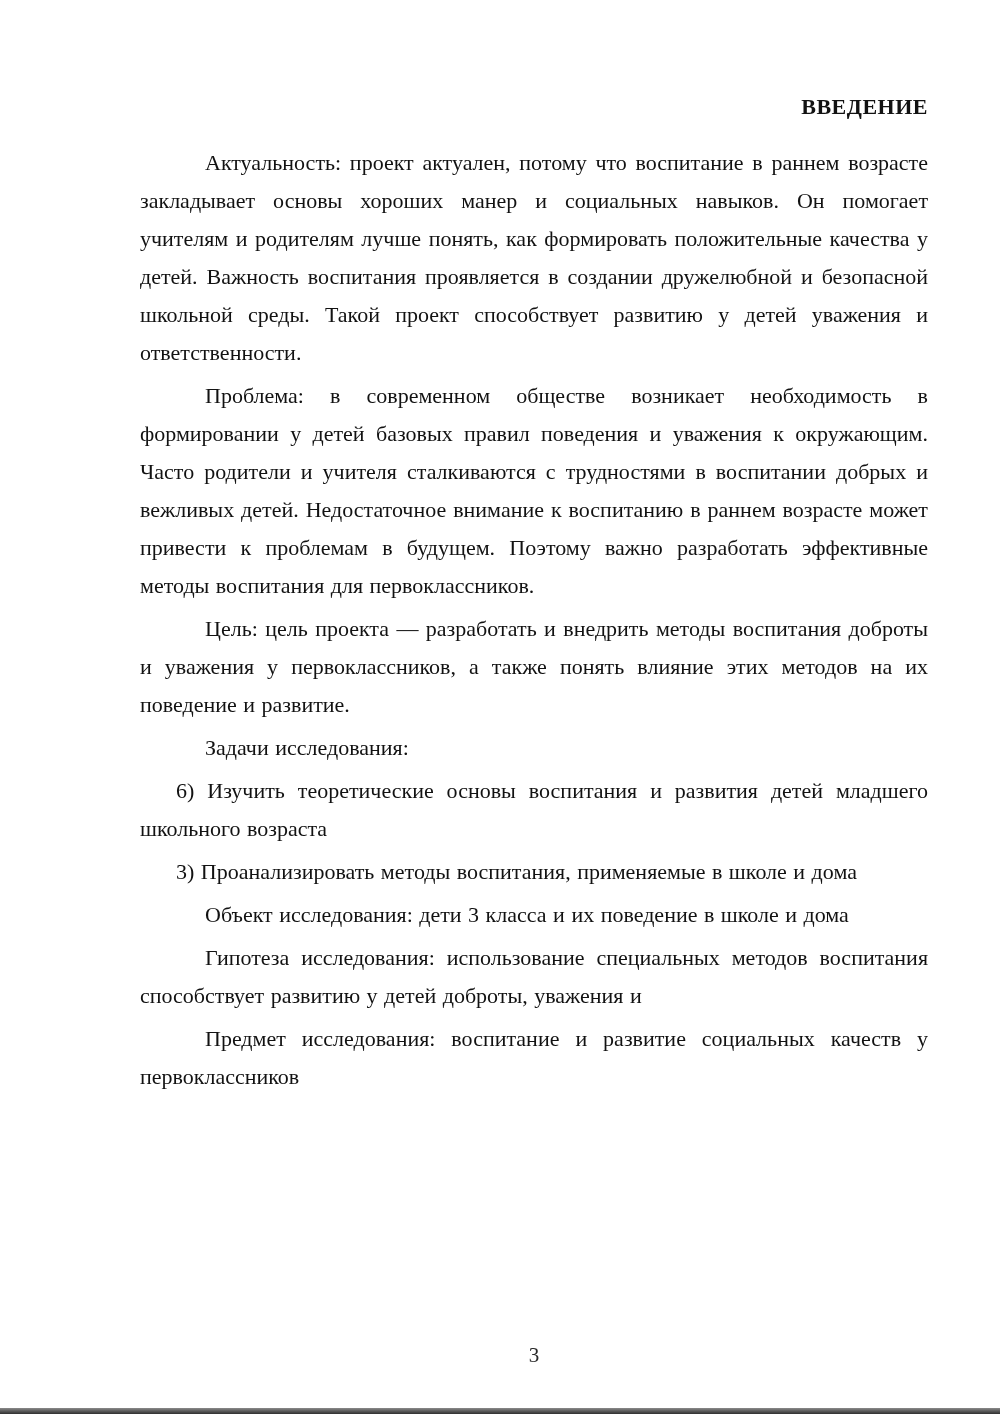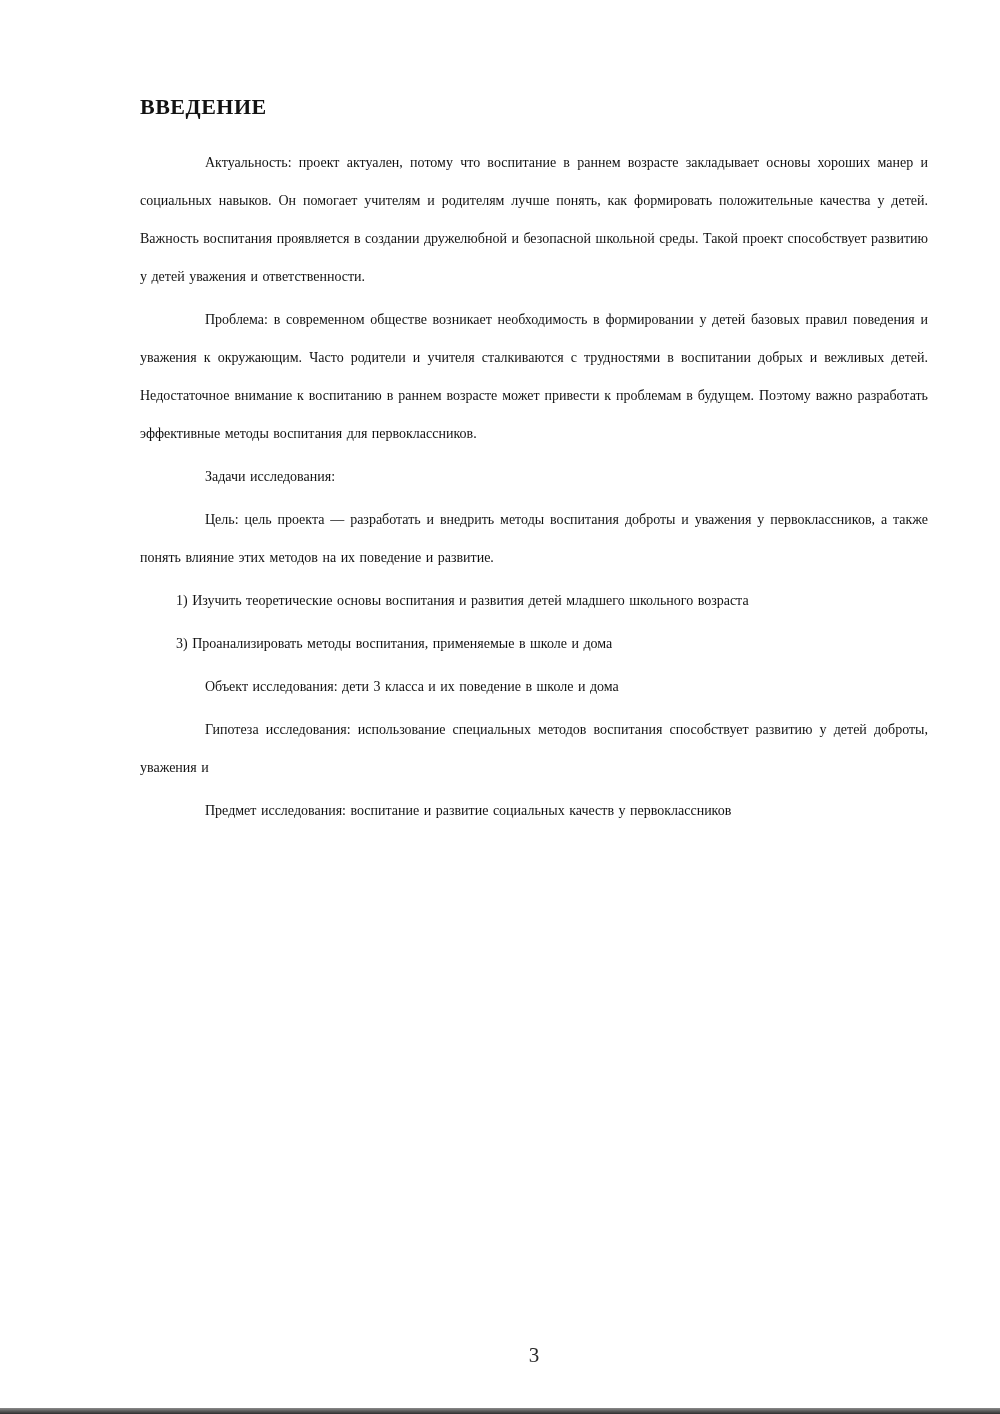--- a/index.html
+++ b/index.html
@@ -15,27 +15,27 @@
     background: #ffffff;
     box-sizing: border-box;
     padding: 88px 72px 0 140px;
     font-family: "Liberation Serif", "DejaVu Serif", serif;
     color: #121212;
     overflow: hidden;
   }
   .doc-title {
     font-size: 22px;
     font-weight: bold;
-    text-align: left;
+    text-align: right;
     letter-spacing: 0.5px;
     margin: 0 0 18px 0;
     line-height: 38px;
   }
   .para {
-    font-size: 14px;
+    font-size: 22px;
     line-height: 38px;
     text-align: justify;
     margin: 0 0 5px 0;
     word-spacing: 1px;
   }
   .para.indent {
     text-indent: 65px;
   }
   .para.list-item {
     text-indent: 36px;
@@ -62,25 +62,25 @@
 <body>
 
 <div class="page">
 
   <h1 class="doc-title">ВВЕДЕНИЕ</h1>
 
   <p class="para indent">Актуальность: проект актуален, потому что воспитание в раннем возрасте закладывает основы хороших манер и социальных навыков. Он помогает учителям и родителям лучше понять, как формировать положительные качества у детей. Важность воспитания проявляется в создании дружелюбной и безопасной школьной среды. Такой проект способствует развитию у детей уважения и ответственности.</p>
 
   <p class="para indent">Проблема: в современном обществе возникает необходимость в формировании у детей базовых правил поведения и уважения к окружающим. Часто родители и учителя сталкиваются с трудностями в воспитании добрых и вежливых детей. Недостаточное внимание к воспитанию в раннем возрасте может привести к проблемам в будущем. Поэтому важно разработать эффективные методы воспитания для первоклассников.</p>
 
+  <p class="para indent">Цель: цель проекта — разработать и внедрить методы воспитания доброты и уважения у первоклассников, а также понять влияние этих методов на их поведение и развитие.</p>
+
   <p class="para indent">Задачи исследования:</p>
 
-  <p class="para indent">Цель: цель проекта — разработать и внедрить методы воспитания доброты и уважения у первоклассников, а также понять влияние этих методов на их поведение и развитие.</p>
-
-  <p class="para list-item">1)  Изучить теоретические основы воспитания и развития детей младшего школьного возраста</p>
+  <p class="para list-item">6)  Изучить теоретические основы воспитания и развития детей младшего школьного возраста</p>
 
   <p class="para list-item">3)  Проанализировать методы воспитания, применяемые в школе и дома</p>
 
 
 
 
   <p class="para indent">Объект исследования: дети 3 класса и их поведение в школе и дома</p>
 
   <p class="para indent">Гипотеза исследования: использование специальных методов воспитания способствует развитию у детей доброты, уважения и</p>
 

